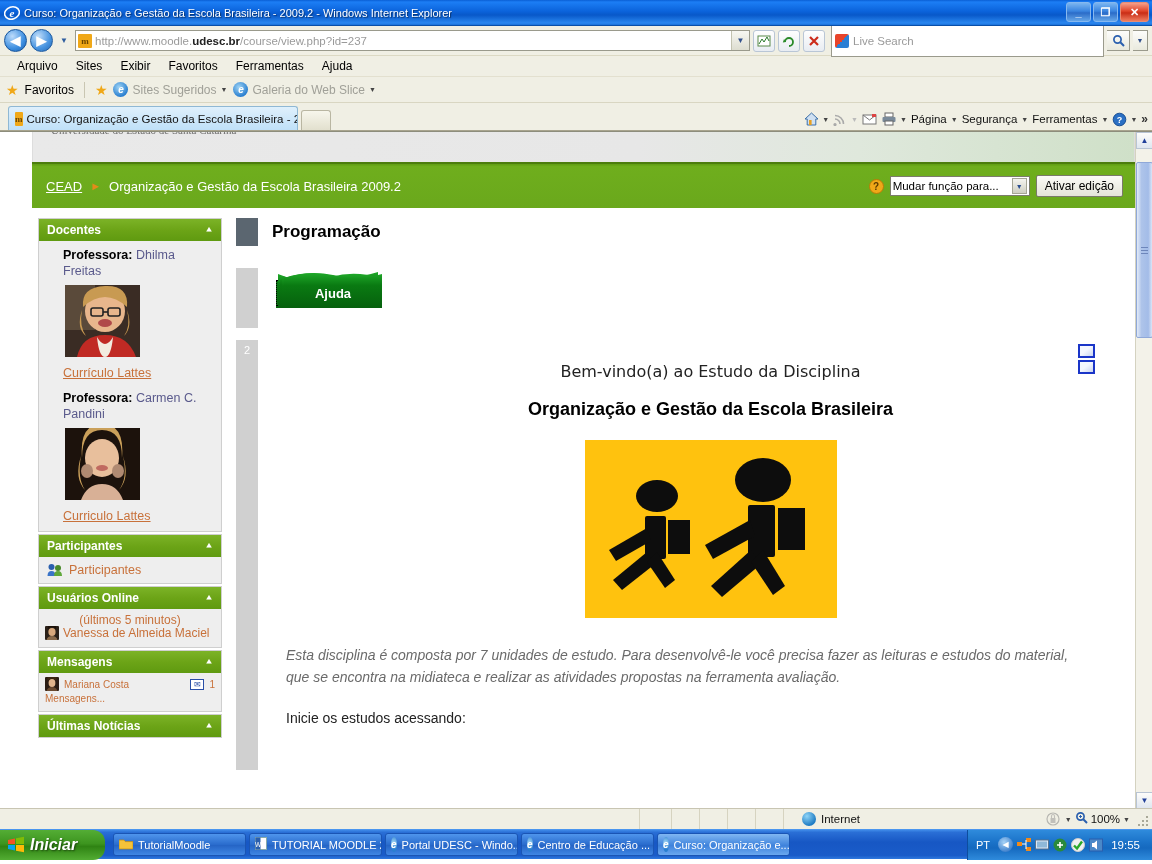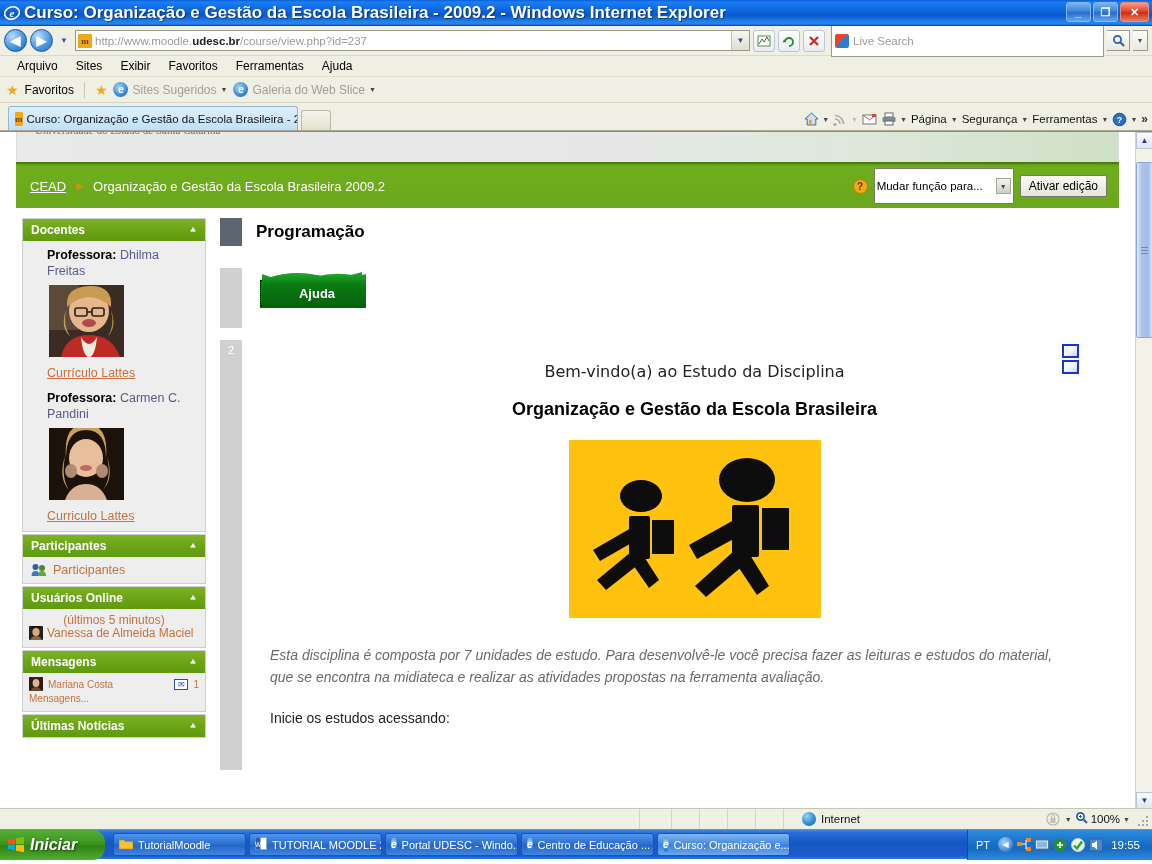--- a/index.html
+++ b/index.html
@@ -12,21 +12,21 @@
 
   
   .titlebar{
     height:26px;
     background: linear-gradient(to bottom,#0a5fd4 0%,#1c7ef5 8%,#0b63db 45%,#0858c9 60%,#2a87f0 92%,#1a6fd8 100%);
     display:flex; align-items:center; position:relative;
     border-bottom:1px solid #0a4fa8;
   }
   .tb-icon{ width:16px;height:16px;margin:0 4px 0 4px; position:relative;}
   .tb-title{
-    color:#fff; font-weight:bold; font-size:17px;
+    color:#fff; font-weight:normal; font-size:11px;
     text-shadow:1px 1px 1px rgba(0,0,0,.45);
     white-space:nowrap; overflow:hidden;
   }
   .tb-btns{ position:absolute; right:3px; top:2px; display:flex; gap:2px;}
   .tb-btn{
     width:25px;height:20px;border:1px solid #86b8ef;border-radius:3px;
     background:linear-gradient(to bottom,#7bb5f0,#3a85e0 45%,#2b6cc8 55%,#65a6e8);
     display:flex;align-items:center;justify-content:center;
     color:#fff;font-size:11px;font-weight:bold;
   }
@@ -141,21 +141,21 @@
   .cmdtxt{font-size:11.5px;color:#111;padding:0 2px;}
   .cmdicon{width:18px;height:18px;display:flex;align-items:center;justify-content:center;font-size:13px;}
   .chev{font-size:12px;color:#333;font-weight:bold;padding-left:2px;}
 
   
   .viewport{
     position:relative;height:677px;background:#fff;overflow:hidden;
     border-top:1px solid #8d8d7c;
   }
   .page{
-    position:absolute;left:0;top:0;width:1135px;height:100%;
+    position:absolute;left:16px;top:0;width:1135px;height:100%;
     background:#fff;
   }
   .header-strip{
     height:30px;
     background:linear-gradient(to right,#e9e9e9 0%,#e7e7e7 55%,#dfe8dc 75%,#cfe0c8 100%);
     position:relative;margin:0 16px 0 16px;border-left:1px solid #ddd;border-right:1px solid #ddd;
     overflow:hidden;
   }
   .header-strip .uni{
     position:absolute;left:18px;top:-8px;font-size:11px;color:#6d6d6d;
@@ -169,21 +169,21 @@
   }
   .crumb-link{color:#fff;text-decoration:underline;font-size:13px;}
   .crumb-sep{color:#e38b1a;font-size:11px;margin:0 8px;}
   .crumb-text{color:#fff;font-size:13px;}
   .gb-right{position:absolute;right:12px;display:flex;align-items:center;gap:6px;}
   .helpq{
     width:15px;height:15px;border-radius:50%;background:#f0a818;border:1px solid #b87c06;
     color:#5a3b00;font-size:10px;font-weight:bold;display:flex;align-items:center;justify-content:center;
   }
   .selbox{
-    height:36px;background:#fff;border:1px solid #7c7c6c;
+    height:20px;background:#fff;border:1px solid #7c7c6c;
     display:flex;align-items:center;padding:0 2px;font-size:11.5px;color:#000;gap:4px;
   }
   .selbox .arrowbx{
     width:15px;height:16px;background:linear-gradient(to bottom,#f4f4ef,#cfcfc2);
     border:1px solid #a5a595;display:flex;align-items:center;justify-content:center;
     color:#2a4d8f;font-size:7px;
   }
   .btn-gray{
     height:22px;padding:0 8px;font-size:12px;
     background:linear-gradient(to bottom,#fbfbf7,#e4e4d8);

